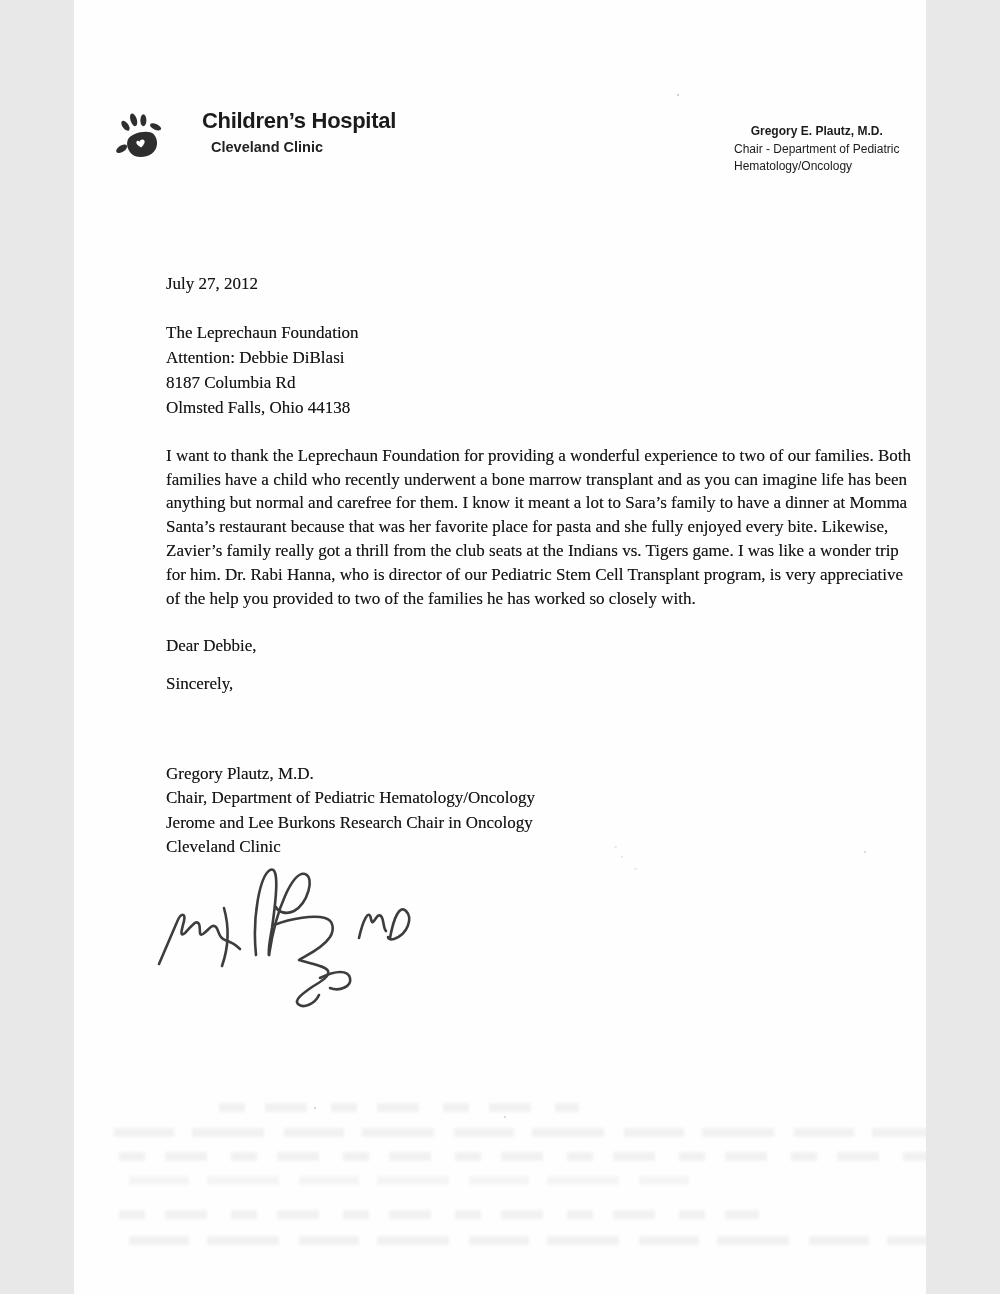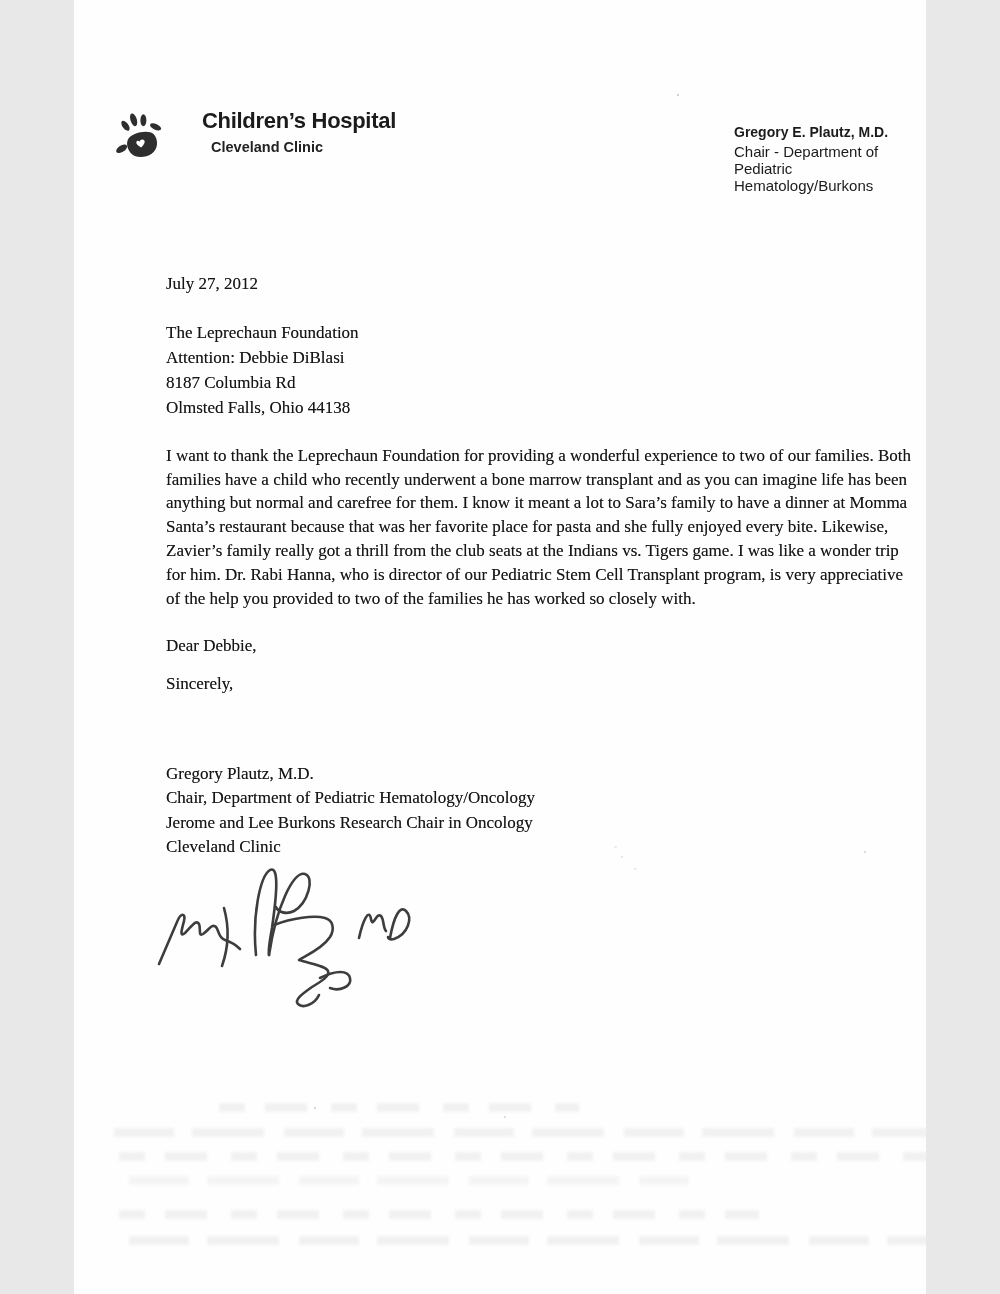--- a/index.html
+++ b/index.html
@@ -12,22 +12,22 @@
     font-family:"Liberation Serif", serif;
     color:#161616;
   }
   
   .letterhead-left{position:absolute;left:40px;top:108px;display:flex;align-items:flex-start;}
   .hand-icon{width:56px;height:58px;margin-right:-4px;margin-top:2px;}
   .org-text{padding-left:36px;font-family:"Liberation Sans",sans-serif;}
   .org-name{font-size:22px;font-weight:bold;letter-spacing:-0.3px;color:#1b1b1b;}
   .org-sub{font-size:14.5px;font-weight:bold;margin-top:5px;margin-left:9px;color:#222;}
   .contact-block{position:absolute;left:660px;top:124px;font-family:"Liberation Sans",sans-serif;color:#1b1b1b;}
-  .contact-name{font-size:14px;font-weight:bold;margin-bottom:3px;}
-  .contact-title{font-size:15px;line-height:17px;}
+  .contact-name{font-size:12px;font-weight:bold;margin-bottom:3px;text-align:center;}
+  .contact-title{font-size:12px;line-height:17px;}
   
   .letter{position:absolute;left:92px;top:272px;width:880px;
           font-size:17px;line-height:23.8px;
           text-shadow:0 0 0.6px rgba(30,30,30,0.55);}
   .block{white-space:pre-line;}
   .date{margin-bottom:24px;}
   .recipient{margin-bottom:24px;line-height:25px;}
   .salutation{margin-top:9px;margin-bottom:14px;}
   .para{margin-bottom:24px;}
   .closing{margin-top:14px;}
@@ -64,21 +64,21 @@
     </svg>
     <div class="org-text">
       <div class="org-name">Children’s Hospital</div>
       <div class="org-sub">Cleveland Clinic</div>
     </div>
   </div>
 
   <div class="contact-block">
     <div class="contact-name">Gregory E. Plautz, M.D.</div>
     <div class="contact-title">Chair - Department of Pediatric</div>
-    <div class="contact-title">Hematology/Burkons</div>
+    <div class="contact-title">Hematology/Oncology</div>
   </div>
 
   <div class="letter">
     <div class="block date">July 27, 2012</div>
     <div class="block recipient">The Leprechaun Foundation
 Attention: Debbie DiBlasi
 8187 Columbia Rd
 Olmsted Falls, Ohio 44138</div>
     <div class="block para">I want to thank the Leprechaun Foundation for providing a wonderful experience to two of our families. Both
 families have a child who recently underwent a bone marrow transplant and as you can imagine life has been

